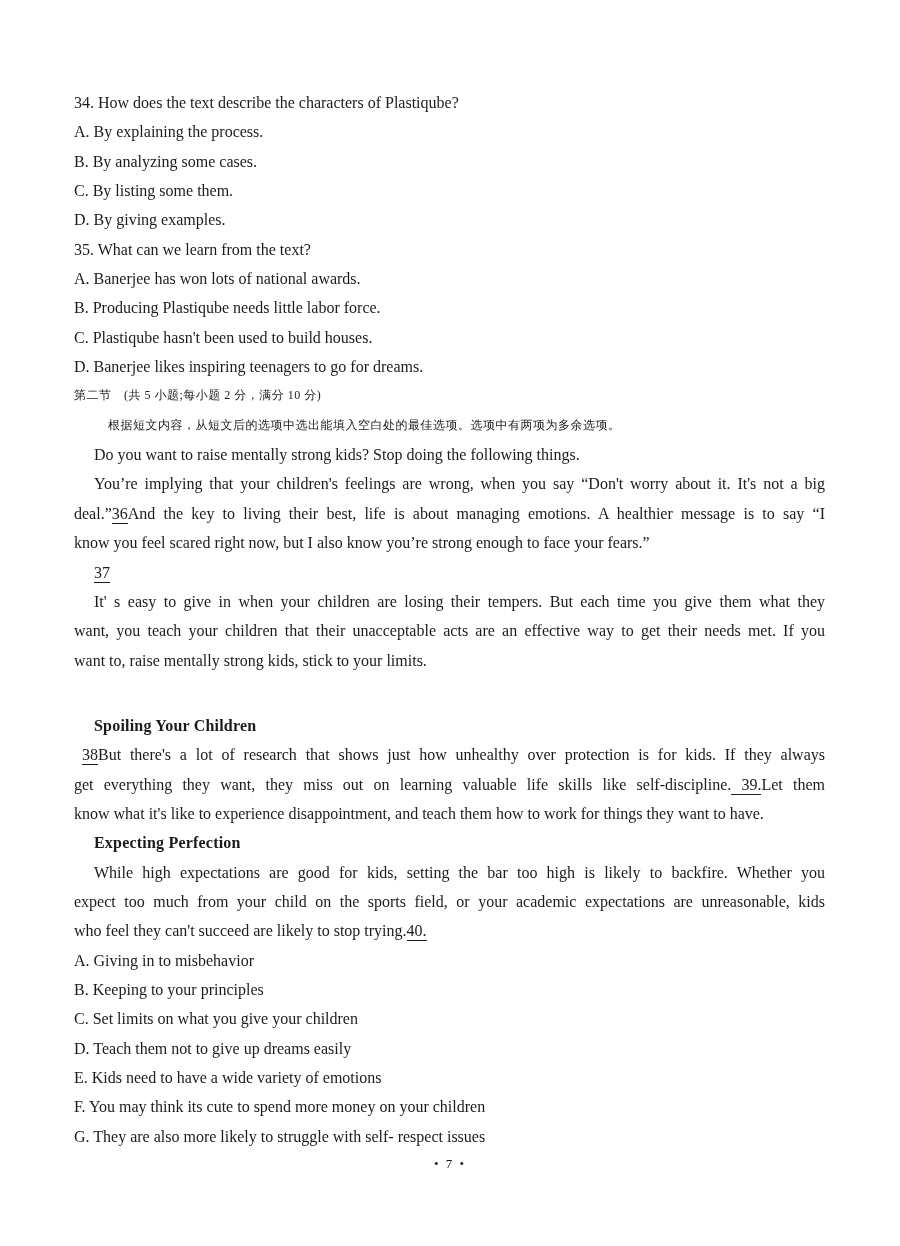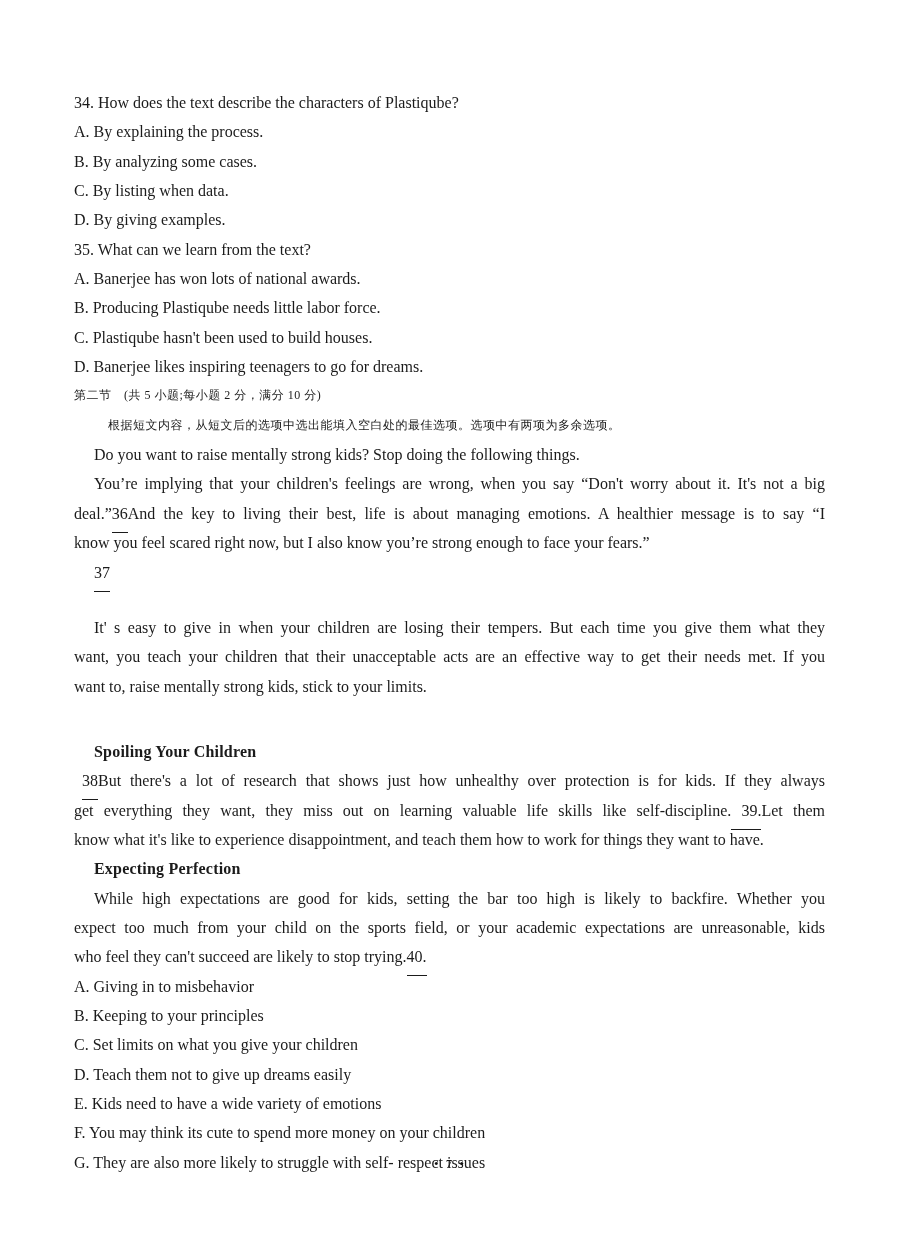--- a/index.html
+++ b/index.html
@@ -33,55 +33,55 @@
   }
   .line.bold { font-weight: bold; letter-spacing: 0.2px; }
   .line.justify {
     white-space: normal;
     text-align: justify;
     text-align-last: justify;
     word-spacing: -1px;
   }
   .blank {
     border-bottom: 1.2px solid #1b1b1b;
-    padding-bottom: 10px;
+    padding-bottom: 1px;
   }
   .footer {
     position: absolute;
     left: 0; top: 1156px;
     width: 900px;
     text-align: center;
     font-size: 13px;
     letter-spacing: 2px;
     color: #111;
   }
 </style>
 </head>
 <body>
 
 <div class="page">
   <div class="content" id="content">
       <div class="line">34. How does the text describe the characters of Plastiqube?</div>
       <div class="line">A. By explaining the process.</div>
       <div class="line">B. By analyzing some cases.</div>
-      <div class="line">C. By listing when data.</div>
+      <div class="line">C. By listing some them.</div>
       <div class="line">D. By giving examples.</div>
       <div class="line">35. What can we learn from the text?</div>
       <div class="line">A. Banerjee has won lots of national awards.</div>
       <div class="line">B. Producing Plastiqube needs little labor force.</div>
       <div class="line">C. Plastiqube hasn't been used to build houses.</div>
       <div class="line">D. Banerjee likes inspiring teenagers to go for dreams.</div>
       <div class="line cn">第二节　(共 5 小题;每小题 2 分，满分 10 分)</div>
       <div class="line cn" style="text-indent: 34px;">根据短文内容，从短文后的选项中选出能填入空白处的最佳选项。选项中有两项为多余选项。</div>
       <div class="line" style="text-indent: 20px;">Do you want to raise mentally strong kids? Stop doing the following things.</div>
       <div class="line justify" style="text-indent: 20px;">You’re implying that your children's feelings are wrong, when you say “Don't worry about it. It's not a big</div>
       <div class="line justify">deal.”<span class="blank">36</span>And the key to living their best, life is about managing emotions. A healthier message is to say “I</div>
       <div class="line">know you feel scared right now, but I also know you’re strong enough to face your fears.”</div>
       <div class="line" style="text-indent: 20px;"><span class="blank">37</span></div>
-      <div class="line justify" style="text-indent: 20px; margin-top: 26px;">It' s easy to give in when your children are losing their tempers. But each time you give them what they</div>
+      <div class="line justify" style="text-indent: 20px;">It' s easy to give in when your children are losing their tempers. But each time you give them what they</div>
       <div class="line justify">want, you teach your children that their unacceptable acts are an effective way to get their needs met. If you</div>
       <div class="line">want to, raise mentally strong kids, stick to your limits.</div>
       <div class="line bold" style="text-indent: 20px; margin-top: 36px;">Spoiling Your Children</div>
       <div class="line justify" style="text-indent: 8px;"><span class="blank">38</span>But there's a lot of research that shows just how unhealthy over protection is for kids. If they always</div>
       <div class="line justify">get everything they want, they miss out on learning valuable life skills like self-discipline.<span class="blank"> 39.</span>Let them</div>
       <div class="line">know what it's like to experience disappointment, and teach them how to work for things they want to have.</div>
       <div class="line bold" style="text-indent: 20px;">Expecting Perfection</div>
       <div class="line justify" style="text-indent: 20px;">While high expectations are good for kids, setting the bar too high is likely to backfire. Whether you</div>
       <div class="line justify">expect too much from your child on the sports field, or your academic expectations are unreasonable, kids</div>
       <div class="line">who feel they can't succeed are likely to stop trying.<span class="blank">40.</span></div>

